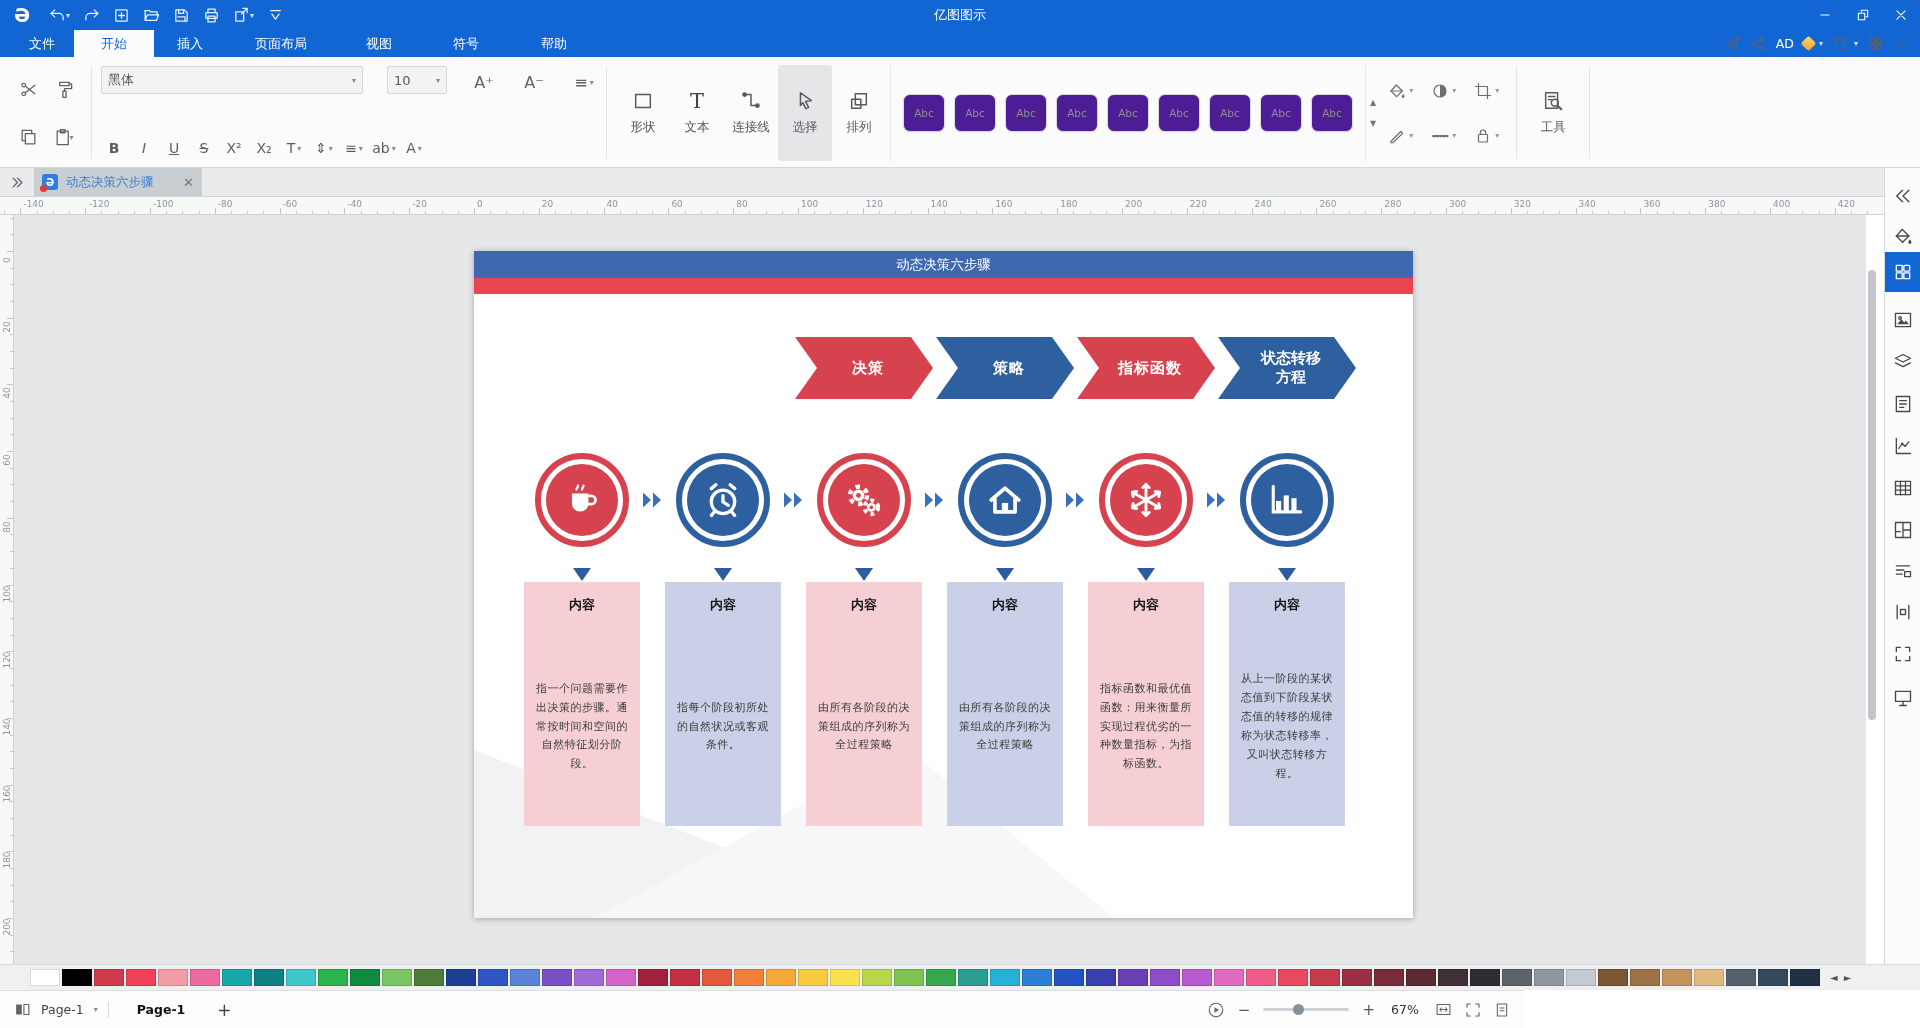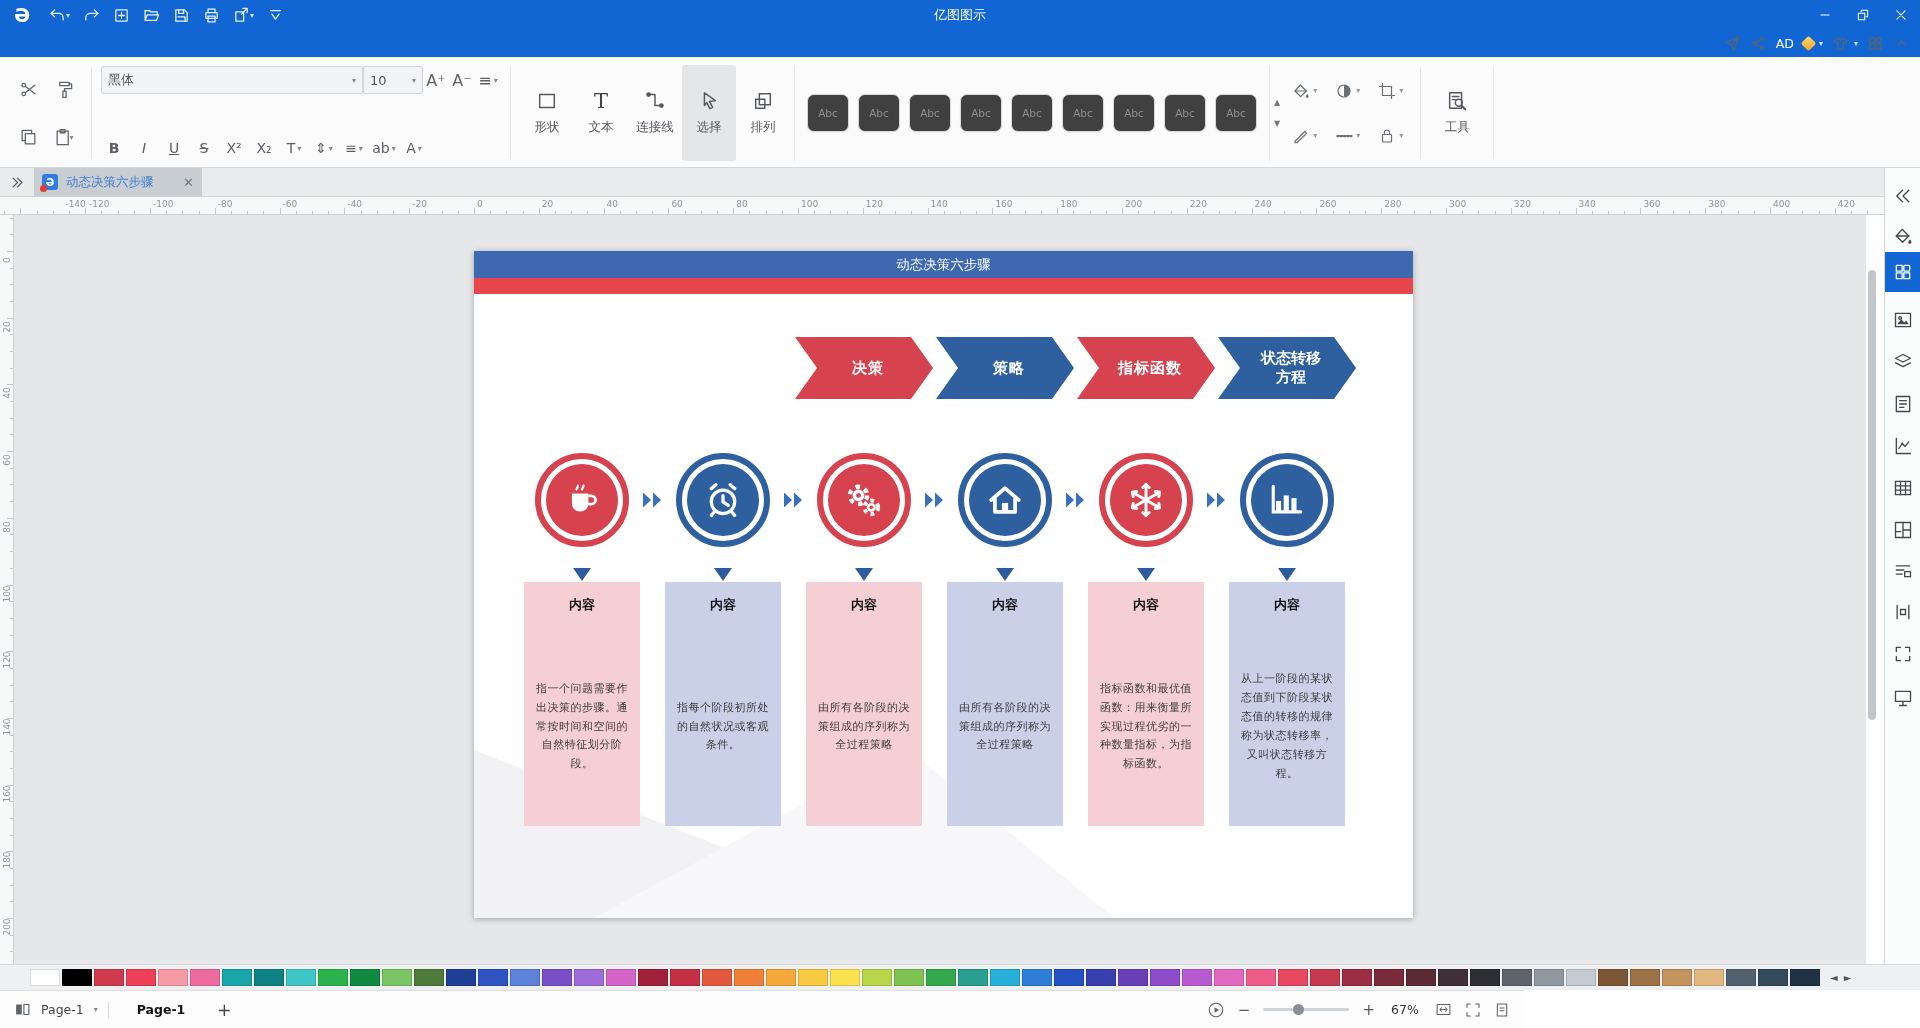--- a/index.html
+++ b/index.html
@@ -24,32 +24,32 @@
   .gem{width:11px;height:11px;background:linear-gradient(135deg,#ffd96a,#f0a428);transform:rotate(45deg);border-radius:2px}
   .mr-caret{font-size:8px;color:#d4e5fb;margin-left:-4px}
   .ad{font-size:12.5px;color:#fff}
   
   .ribbon{position:absolute;left:0;top:57px;width:1920px;height:111px;background:#fbfbfc;border-bottom:1px solid #d5d7d8;
           box-sizing:border-box;display:flex;align-items:stretch;padding:8px 0 6px 10px;color:#5f6368}
   .rsep{width:1px;background:#e4e5e6;margin:2px 9px;flex:0 0 1px}
   .clipgrid{display:grid;grid-template-columns:36px 36px;grid-template-rows:1fr 1fr;place-items:center}
   .iconbtn{display:flex;align-items:center;justify-content:center;color:#5f6368;position:relative}
   .fontgroup{display:flex;flex-direction:column;justify-content:space-between;padding:1px 0}
-  .fontrow1{display:flex;align-items:center;gap:0}
+  .fontrow1{display:flex;align-items:flex-end;gap:24px}
   .select{height:26px;border:1px solid #d3d5d7;background:#f2f3f4;border-radius:2px;display:flex;align-items:center;
           font-size:13px;color:#555;padding:0 6px;justify-content:space-between}
   .selcaret{font-size:8px;color:#888;margin-left:6px}
   .smallbtns{display:flex;align-items:center;gap:4px;font-size:14px;color:#5a5e62}
   .tbtn{min-width:26px;height:24px;display:flex;align-items:center;justify-content:center;border-radius:2px}
   .tbtn .c{font-size:8px;color:#888;margin-left:2px}
   .bigbtn{width:54px;display:flex;flex-direction:column;align-items:center;justify-content:center;gap:7px;
           color:#55585c;font-size:12.5px;border-radius:3px;padding:2px 0}
   .bigbtn.active{background:#e4e6e8}
   .gallery{display:flex;align-items:center;gap:9px;padding:0 12px;border-left:1px solid #e6e7e8;border-right:1px solid #e6e7e8;margin-left:4px}
-  .abc{width:40px;height:36px;border:1px solid #d8dadc;border-radius:7px;background:#404040;color:#8a8f94;
+  .abc{width:40px;height:36px;border:1px solid #d8dadc;border-radius:7px;background:#4c1d95;color:#8a8f94;
        font-size:10.5px;display:flex;align-items:center;justify-content:center;box-shadow:0 1px 2px rgba(0,0,0,.05)}
   .gscroll{display:flex;flex-direction:column;justify-content:center;gap:12px;padding:0 4px;color:#777;font-size:8px}
   .styletools{display:grid;grid-template-rows:1fr 1fr;grid-auto-flow:column;column-gap:18px;row-gap:2px;padding:4px 8px;align-items:center}
   .sticon{display:flex;align-items:center;gap:3px;color:#6a6e72}
   .sticon .c{font-size:8px;color:#999}
   
   .doctabbar{position:absolute;left:0;top:168px;width:1884px;height:29px;background:#e9ebec;border-bottom:1px solid #d2d4d6;
              box-sizing:border-box;display:flex;align-items:stretch;color:#5a5e62}
   .dchev{width:34px;display:flex;align-items:center;justify-content:center;color:#585c60}
   .dtab{width:168px;background:#c9ced3;display:flex;align-items:center;gap:8px;padding:0 8px;box-sizing:border-box}
@@ -187,20 +187,43 @@
         </div>
         <div class="winbtn">
           <svg viewBox="0 0 24 24" width="14" height="14" fill="none" stroke="currentColor" stroke-width="1.8" stroke-linecap="round" stroke-linejoin="round">
             <path d="M5 5l14 14M19 5 5 19"></path>
           </svg>
         </div>
       </div>
   </div>
 
   <div class="menubar">
+    <div id="menu-tabs" style="display:flex;align-items:stretch">
+        <div class="mtab" style="width: 64px;">
+          <span>文件</span>
+        </div>
+        <div class="mtab active" style="width: 80px;">
+          <span>开始</span>
+        </div>
+        <div class="mtab" style="width: 72px;">
+          <span>插入</span>
+        </div>
+        <div class="mtab" style="width: 110px;">
+          <span>页面布局</span>
+        </div>
+        <div class="mtab" style="width: 86px;">
+          <span>视图</span>
+        </div>
+        <div class="mtab" style="width: 88px;">
+          <span>符号</span>
+        </div>
+        <div class="mtab" style="width: 88px;">
+          <span>帮助</span>
+        </div>
+      </div>
     <div class="menu-right" id="menu-right">
         <span class="iconbtn">
           <svg viewBox="0 0 24 24" width="17" height="17" fill="none" stroke="currentColor" stroke-width="1.7" stroke-linecap="round" stroke-linejoin="round">
             <path d="M3 10.5 21 3l-7 18-3.5-7z"></path>
             <path d="M10.5 14 21 3"></path>
           </svg>
         </span>
         <span class="iconbtn">
           <svg viewBox="0 0 24 24" width="17" height="17" fill="none" stroke="currentColor" stroke-width="1.7" stroke-linecap="round" stroke-linejoin="round">
             <circle cx="6" cy="12" r="2.2"></circle>
@@ -563,21 +586,21 @@
       <div class="htick" style="left: 1721.4px; height: 3px;"></div>
       <div class="htick" style="left: 1737.6px; height: 3px;"></div>
       <div class="htick" style="left: 1753.8px; height: 3px;"></div>
       <div class="htick" style="left: 1770px; height: 6px;"></div>
       <div class="htick" style="left: 1786.2px; height: 3px;"></div>
       <div class="htick" style="left: 1802.4px; height: 3px;"></div>
       <div class="htick" style="left: 1818.6px; height: 3px;"></div>
       <div class="htick" style="left: 1834.8px; height: 6px;"></div>
       <div class="htick" style="left: 1851px; height: 3px;"></div>
       <div class="htick" style="left: 1867.2px; height: 3px;"></div>
-      <div class="hlabel" style="left: 23.4px; margin-left: 42px;">-140</div>
+      <div class="hlabel" style="left: 23.4px;">-140</div>
       <div class="hlabel" style="left: 89px;">-120</div>
       <div class="hlabel" style="left: 153px;">-100</div>
       <div class="hlabel" style="left: 217.8px;">-80</div>
       <div class="hlabel" style="left: 282.6px;">-60</div>
       <div class="hlabel" style="left: 347.4px;">-40</div>
       <div class="hlabel" style="left: 412.2px;">-20</div>
       <div class="hlabel" style="left: 477px;">0</div>
       <div class="hlabel" style="left: 541.8px;">20</div>
       <div class="hlabel" style="left: 606.6px;">40</div>
       <div class="hlabel" style="left: 671.4px;">60</div>

